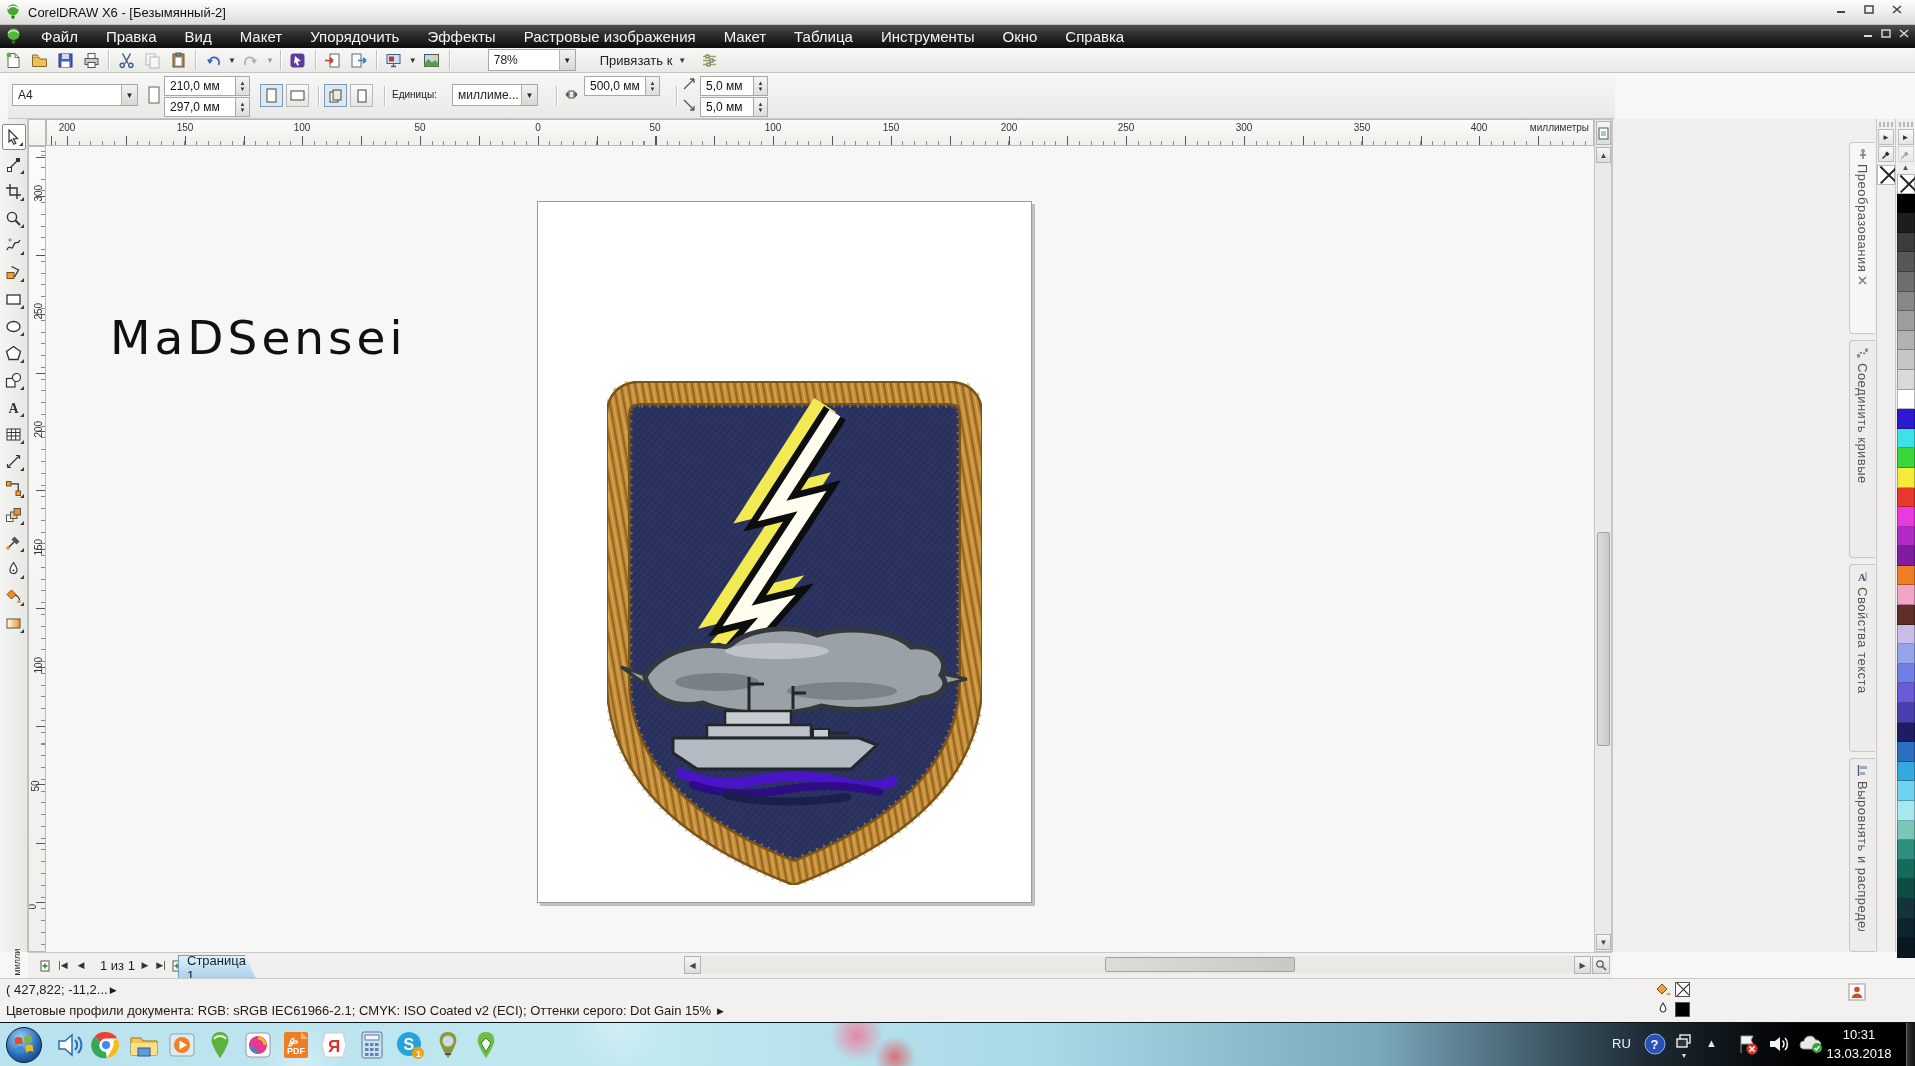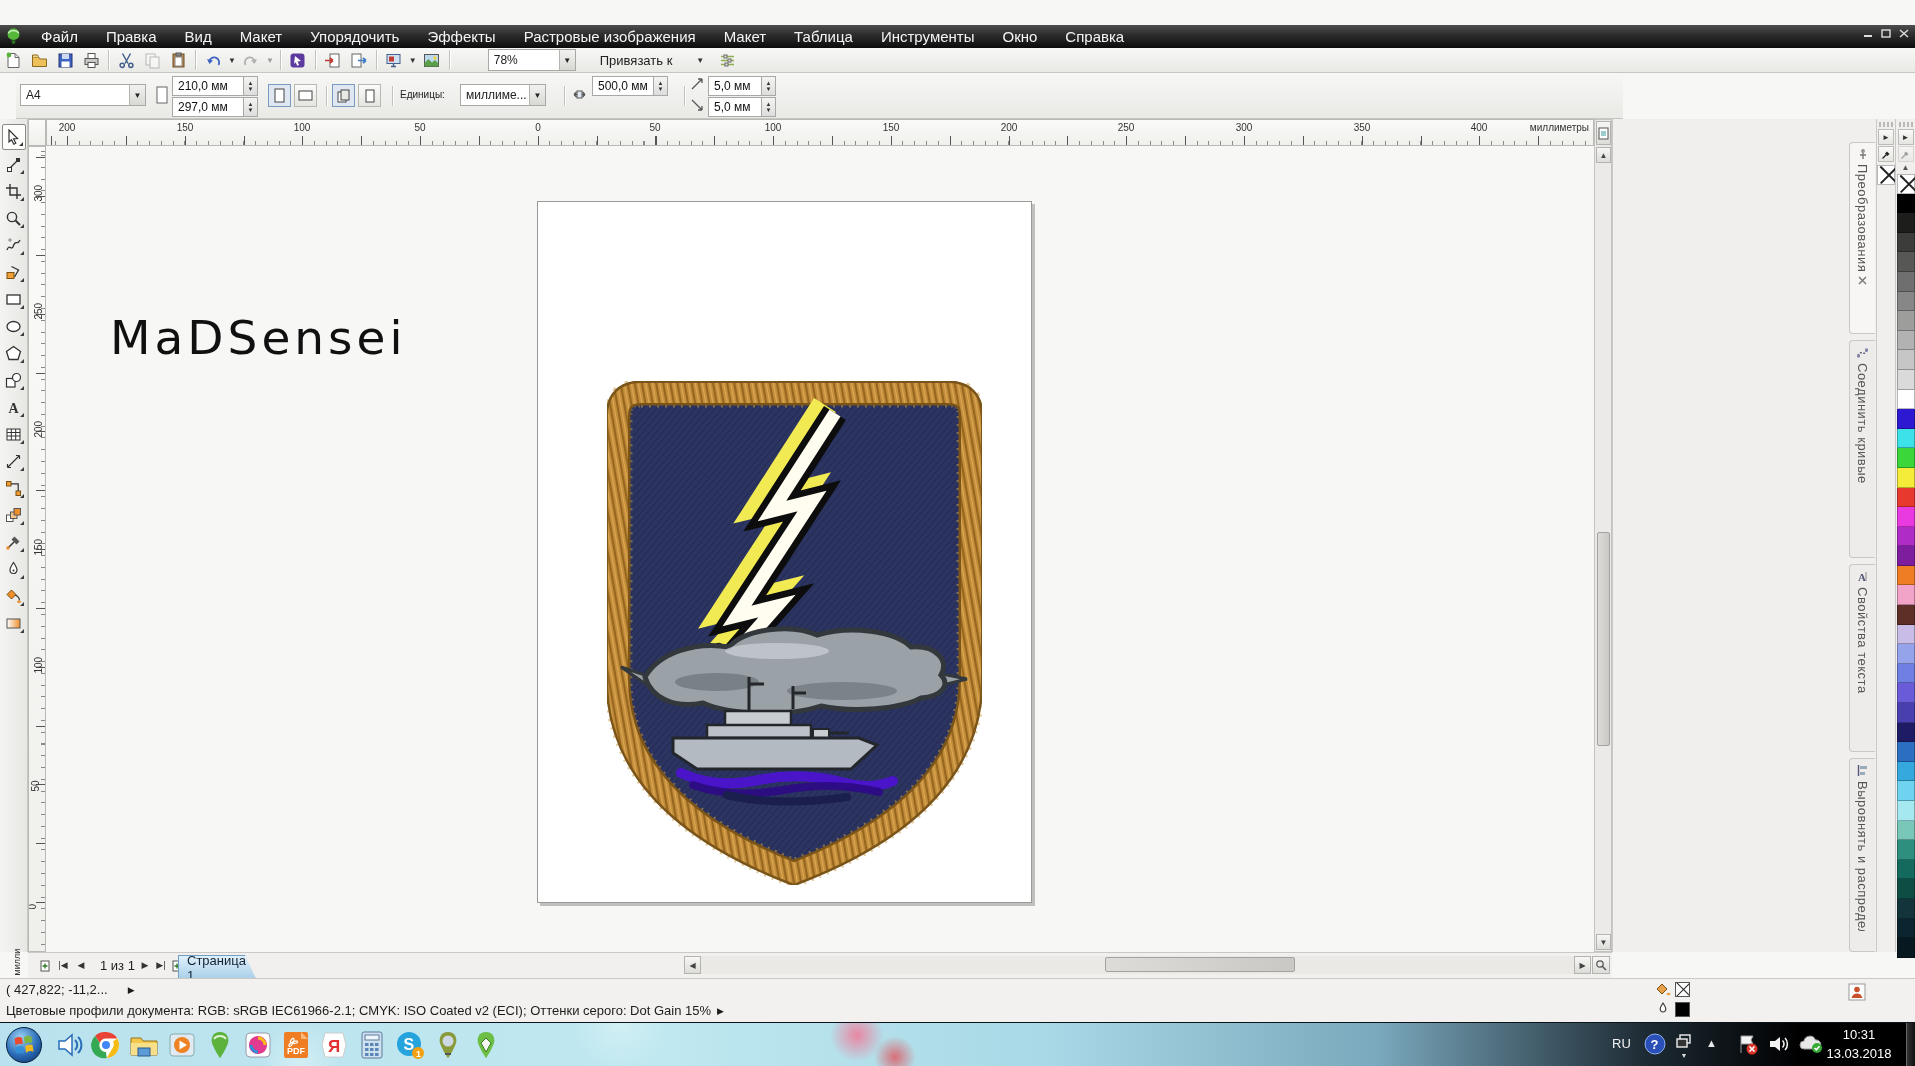--- a/index.html
+++ b/index.html
@@ -11,21 +11,21 @@
 
 #titlebar{left:0;top:0;width:1915px;height:25px;background:linear-gradient(#fdfdfd,#ececea 55%,#dcdcda);border-bottom:1px solid #bdbdb9}
 #titlebar .t{font-size:13px;color:#111;margin-left:6px}
 .winbtn{width:28px;height:15px;display:flex;align-items:center;justify-content:center;color:#444;font-size:10px}
 
 #menubar{left:0;top:25px;width:1915px;height:23px;background:linear-gradient(#4e4e4e,#2b2b2b 45%,#0c0c0c);display:flex;align-items:center}
 .mi{padding:0 14px;color:#f4f4f4;font-size:15px;line-height:23px;cursor:default}
 
 .tbar{background:linear-gradient(#f7f7f5,#e9e9e6);border-bottom:1px solid #c6c6c2}
 #stdbar{left:0;top:48px;width:1915px;height:25px}
-#propbar{left:16px;top:73px;width:1607px;height:46px}
+#propbar{left:8px;top:73px;width:1607px;height:46px}
 .ti{width:26px;height:23px;display:flex;align-items:center;justify-content:center}
 .ti svg{width:17px;height:17px}
 .sep{width:1px;height:20px;background:#c2c2be;margin:0 4px;box-shadow:1px 0 0 #fff}
 .dd{font-size:8px;color:#333;padding:0 2px}
 .fld{background:#fff;border:1px solid #a9a8a4;height:20px;display:flex;align-items:center;padding:0 5px;font-size:12px;color:#111}
 .spin{width:14px;height:20px;border:1px solid #a9a8a4;border-left:none;background:linear-gradient(#f4f4f2,#ddd);display:flex;flex-direction:column;align-items:center;justify-content:center;font-size:6px;color:#333;line-height:6px}
 .combo{background:#fff;border:1px solid #a9a8a4;height:22px;display:flex;align-items:center;font-size:12px}
 .combo .cv{flex:1;padding:0 5px}
 .combo .ca{width:16px;height:100%;background:linear-gradient(#f2f2f0,#d8d8d4);border-left:1px solid #b4b4b0;display:flex;align-items:center;justify-content:center;font-size:8px;color:#222}
 .pbtn{width:23px;height:23px;border:1px solid #b9b8b4;background:linear-gradient(#fbfbf9,#e4e4e0);display:flex;align-items:center;justify-content:center}
@@ -100,20 +100,47 @@
 .trayTxt{color:#f2f2f2;font-size:13px}
 #clock{position:absolute;left:1812px;top:2px;width:94px;height:40px;color:#fff;font-size:13px;text-align:center;line-height:19px}
 #showDesktop{position:absolute;left:1906px;top:0;width:9px;height:44px;background:linear-gradient(90deg,#333,#111);border-left:1px solid #666}
 .cut{white-space:nowrap;overflow:hidden}
 </style>
 </head>
 <body>
 
 <div id="app">
 
+  <div class="abs" id="titlebar">
+    <div class="flex" style="height:100%">
+      <svg style="margin-left:4px" width="18" height="18" viewBox="0 0 24 24">
+          <circle cx="12" cy="9" r="7.5" fill="#4aa832"></circle>
+          <path d="M5.5 8c2-4.5 11-4.5 13 0" stroke="#fff" stroke-width="1.6" fill="none"></path>
+          <path d="M9.5 17h5l-1 4h-3z" fill="#2c7a1e"></path>
+        </svg>
+      <span class="t">CorelDRAW X6 - [Безымянный-2]</span>
+    </div>
+    <div class="abs flex" style="right:4px;top:2px">
+      <div class="winbtn">
+          <svg width="10" height="9" viewBox="0 0 10 9">
+            <path d="M1 7h8" stroke="#444" stroke-width="2"></path>
+          </svg>
+        </div>
+      <div class="winbtn">
+          <svg width="10" height="9" viewBox="0 0 10 9">
+            <rect x="1" y="1" width="8" height="7" fill="none" stroke="#444" stroke-width="1.5"></rect>
+          </svg>
+        </div>
+      <div class="winbtn">
+          <svg width="10" height="9" viewBox="0 0 10 9">
+            <path d="M1 1l8 7M9 1L1 8" stroke="#444" stroke-width="1.5"></path>
+          </svg>
+        </div>
+    </div>
+  </div>
 
   <div class="abs" id="menubar">
     <svg style="margin:0 4px" width="19" height="19" viewBox="0 0 24 24">
         <circle cx="12" cy="9" r="7.5" fill="#55b83a"></circle>
         <path d="M5.5 8c2-4.5 11-4.5 13 0" stroke="#d8f2cc" stroke-width="1.6" fill="none"></path>
         <path d="M9.5 17h5l-1 4h-3z" fill="#2c7a1e"></path>
       </svg>
     <span class="mi">Файл</span>
     <span class="mi">Правка</span>
     <span class="mi">Вид</span>
@@ -237,21 +264,21 @@
           <rect x="1.5" y="2.5" width="14" height="12" fill="#bcd8ee" stroke="#555"></rect>
           <path d="M1.5 11l4-4 3.5 3.5 3-2.5 3.5 3.5v3h-14z" fill="#5a9e48"></path>
           <circle cx="12" cy="6" r="1.8" fill="#f2d34a"></circle>
         </svg>
       </div>
     <div class="sep"></div>
     <div class="combo" style="width:88px;margin-left:34px">
       <span class="cv">78%</span>
       <span class="ca">▼</span>
     </div>
-    <div class="flex" style="margin-left:24px;gap:22px">
+    <div class="flex" style="margin-left:24px;gap:4px">
       <span class="lbl" style="font-size:13px">Привязать к</span>
       <span class="dd">▼</span>
     </div>
     <div class="ti" style="margin-left:8px">
         <svg viewBox="0 0 17 17">
           <path d="M2 4.5h13M2 8.5h13M2 12.5h13" stroke="#8fae52" stroke-width="1.6"></path>
           <rect x="5" y="3" width="3" height="3" fill="#e8e8e4" stroke="#666"></rect>
           <rect x="9" y="7" width="3" height="3" fill="#e8e8e4" stroke="#666"></rect>
           <rect x="6" y="11" width="3" height="3" fill="#e8e8e4" stroke="#666"></rect>
         </svg>
@@ -715,21 +742,21 @@
     <div class="abs sbBtn" style="left:1546px;top:3px;width:17px;height:18px">▶</div>
     <div class="abs sbBtn" style="left:1564px;top:3px;width:18px;height:18px">
         <svg width="12" height="12" viewBox="0 0 12 12">
           <circle cx="5" cy="5" r="3.2" fill="none" stroke="#555" stroke-width="1.2"></circle>
           <path d="M7.5 7.5L11 11" stroke="#555" stroke-width="1.5"></path>
         </svg>
       </div>
   </div>
 
   <div class="abs" id="statusbar">
-    <div class="abs flex" style="left:6px;top:3px;gap:20px">
+    <div class="abs flex" style="left:6px;top:3px;gap:2px">
       <span>( 427,822; -11,2...</span>
       <span style="font-size:9px">▶</span>
     </div>
     <div class="abs flex" style="left:6px;top:24px;gap:6px">
       <span>Цветовые профили документа: RGB: sRGB IEC61966-2.1; CMYK: ISO Coated v2 (ECI); Оттенки серого: Dot Gain 15%</span>
       <span style="font-size:9px">▶</span>
     </div>
     <div class="abs flex" style="left:1655px;top:3px;gap:4px">
       <svg width="16" height="15" viewBox="0 0 16 15">
           <path d="M2 7l5-5 5 5-5 5z" fill="#e8a04a" stroke="#7a5010"></path>

